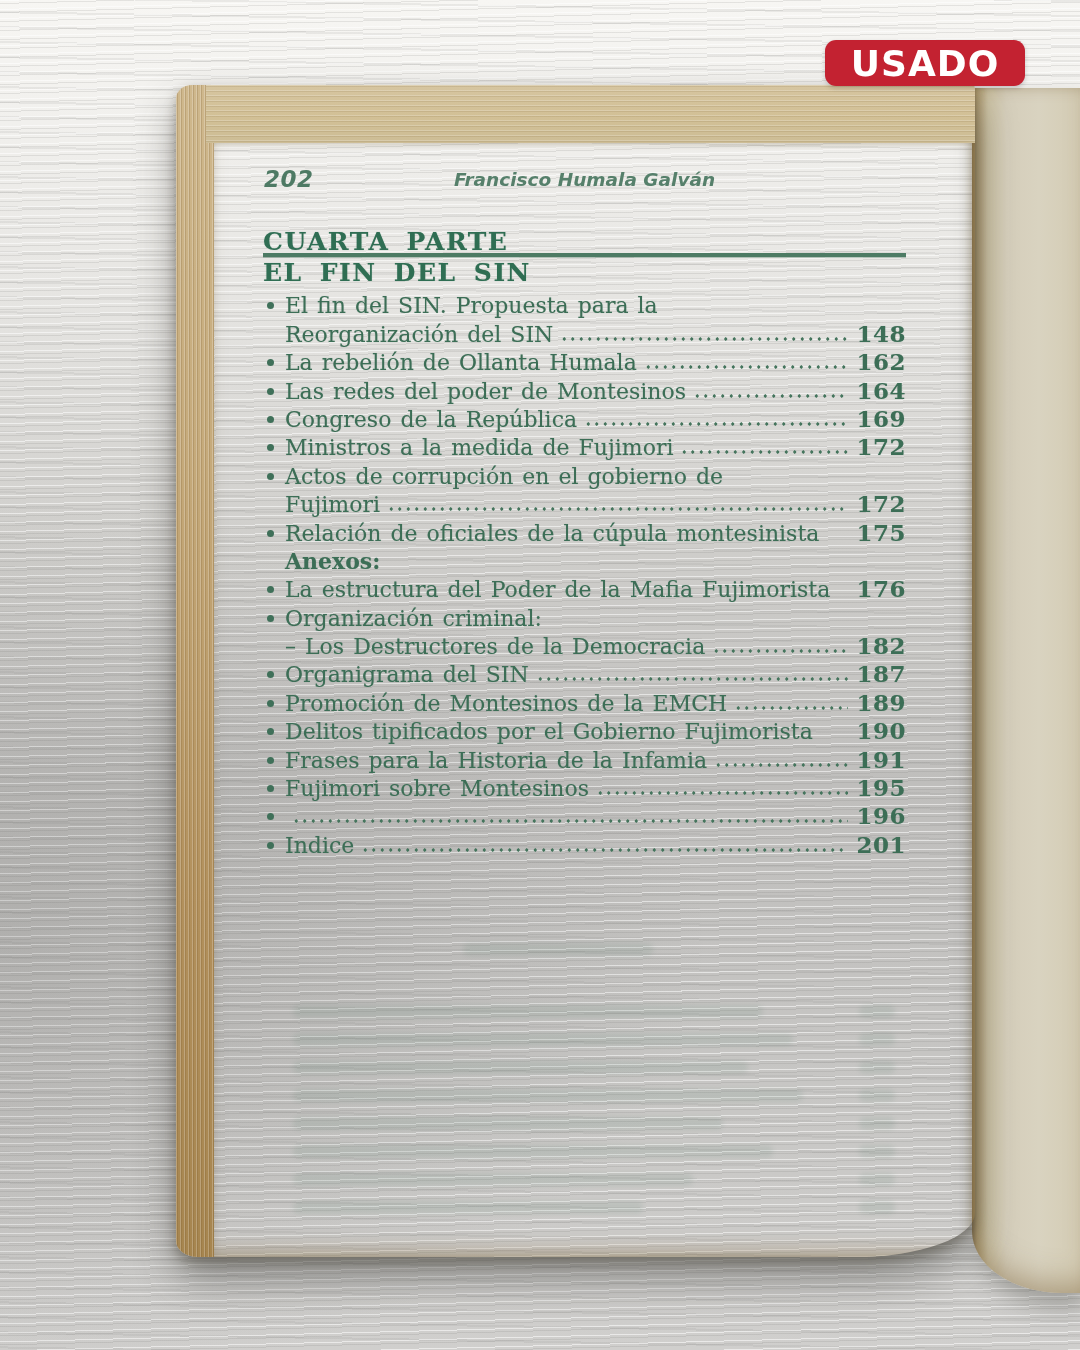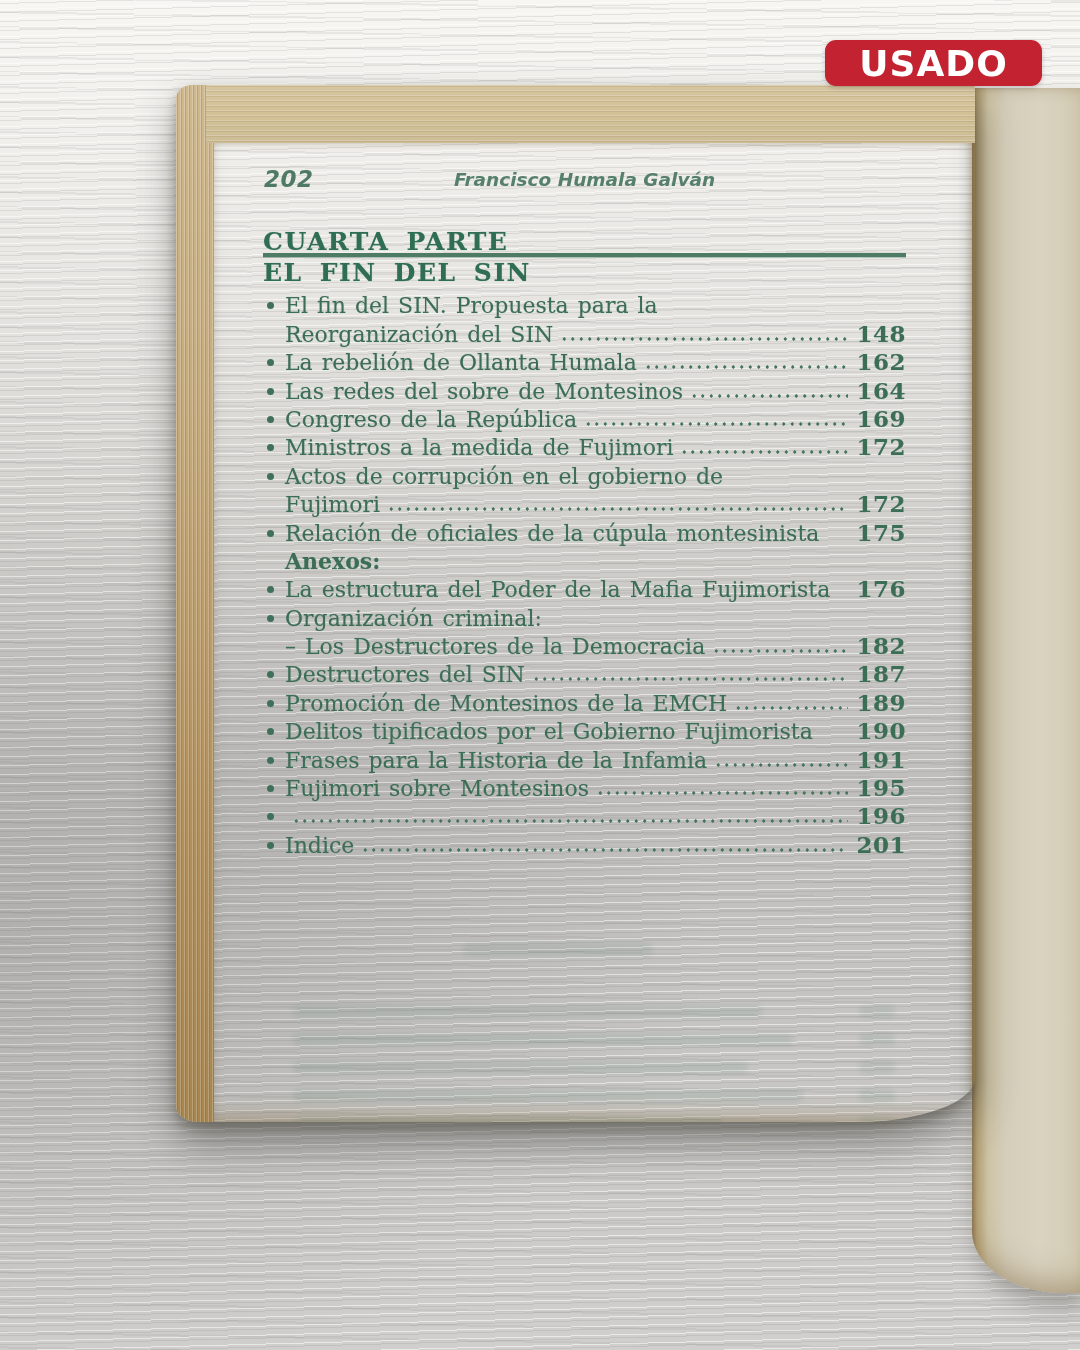--- a/index.html
+++ b/index.html
@@ -23,21 +23,21 @@
   
   .right-page{position:absolute;left:972px;top:88px;width:108px;height:1205px;
     background:linear-gradient(90deg,#8e7a54 0px,#b5a277 5px,#cdc3a5 16px,
       #d5cebb 32%,#d9d3c0 62%,#d4ccb4 100%);
     border-radius:4px 0 0 90px / 4px 0 0 62px;
     box-shadow:inset 0 -26px 30px -18px rgba(125,100,60,.5),
                inset 0 10px 14px -10px rgba(120,95,55,.35),
                6px 14px 26px rgba(70,68,60,.35);}
 
   
-  .main-page{position:absolute;left:176px;top:85px;width:799px;height:1037px;
+  .main-page{position:absolute;left:176px;top:85px;width:799px;height:1172px;
     border-radius:16px 4px 120px 22px / 14px 4px 44px 16px;
     overflow:hidden;
     box-shadow:0 22px 40px rgba(55,55,52,.45), 0 6px 12px rgba(80,72,55,.4);}
   .fore-edge{position:absolute;left:0;top:0;width:38px;height:100%;
     background:
       repeating-linear-gradient(90deg, rgba(255,255,255,.22) 0 1px,
         rgba(110,80,35,.20) 1px 2px, rgba(0,0,0,0) 2px 4px),
       linear-gradient(180deg,#cfb88d 0%,#c6ab7c 30%,#b2905c 70%,#a6854f 100%);}
   .top-edge{position:absolute;left:30px;right:0;top:0;height:58px;
     background:
@@ -94,21 +94,21 @@
   .gl1{left:30px;top:862px;width:470px;}  .gn1{left:596px;top:862px;width:36px;}
   .gl2{left:30px;top:890px;width:500px;}  .gn2{left:596px;top:890px;width:36px;}
   .gl3{left:30px;top:918px;width:455px;}  .gn3{left:596px;top:918px;width:36px;}
   .gl4{left:30px;top:946px;width:510px;}  .gn4{left:596px;top:946px;width:36px;}
   .gl5{left:30px;top:974px;width:430px;}  .gn5{left:596px;top:974px;width:36px;}
   .gl6{left:30px;top:1002px;width:480px;} .gn6{left:596px;top:1002px;width:36px;}
   .gl7{left:30px;top:1030px;width:400px;} .gn7{left:596px;top:1030px;width:36px;}
   .gl8{left:30px;top:1058px;width:350px;} .gn8{left:596px;top:1058px;width:36px;}
 
   
-  .badge{position:absolute;left:825px;top:40px;width:217px;height:46px;
+  .badge{position:absolute;left:825px;top:40px;width:200px;height:46px;
     border-radius:11px;background:#c32231;display:flex;align-items:center;
     justify-content:center;font-family:"DejaVu Sans", sans-serif;
     font-weight:bold;font-size:36px;letter-spacing:1px;color:#ffffff;
     box-shadow:0 2px 5px rgba(0,0,0,.18);}
 </style>
 </head>
 <body>
 
 <div class="bg"></div>
 
@@ -152,21 +152,21 @@
                 <span class="dot"></span>
               </span>
     <span class="t-cell">La rebelión de Ollanta Humala</span>
     <span class="leader"></span>
     <span class="n-cell">162</span>
   </div>
             <div class="toc-row">
     <span class="b-cell">
                 <span class="dot"></span>
               </span>
-    <span class="t-cell">Las redes del sobre de Montesinos</span>
+    <span class="t-cell">Las redes del poder de Montesinos</span>
     <span class="leader"></span>
     <span class="n-cell">164</span>
   </div>
             <div class="toc-row">
     <span class="b-cell">
                 <span class="dot"></span>
               </span>
     <span class="t-cell">Congreso de la República</span>
     <span class="leader"></span>
     <span class="n-cell">169</span>
@@ -226,21 +226,21 @@
             <div class="toc-row">
     <span class="b-cell"></span>
     <span class="t-cell">– Los Destructores de la Democracia</span>
     <span class="leader"></span>
     <span class="n-cell">182</span>
   </div>
             <div class="toc-row">
     <span class="b-cell">
                 <span class="dot"></span>
               </span>
-    <span class="t-cell">Destructores del SIN</span>
+    <span class="t-cell">Organigrama del SIN</span>
     <span class="leader"></span>
     <span class="n-cell">187</span>
   </div>
             <div class="toc-row">
     <span class="b-cell">
                 <span class="dot"></span>
               </span>
     <span class="t-cell">Promoción de Montesinos de la EMCH</span>
     <span class="leader"></span>
     <span class="n-cell">189</span>

